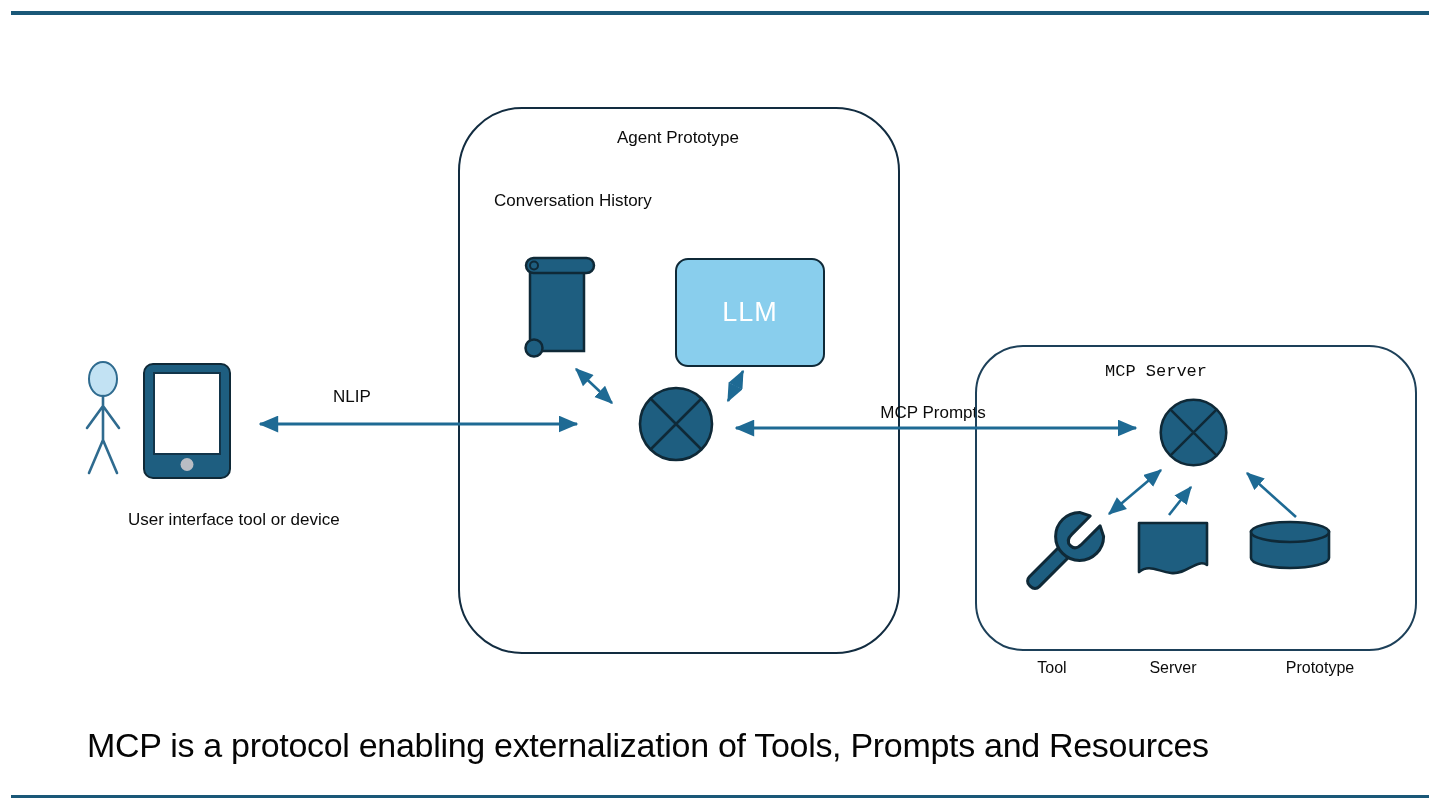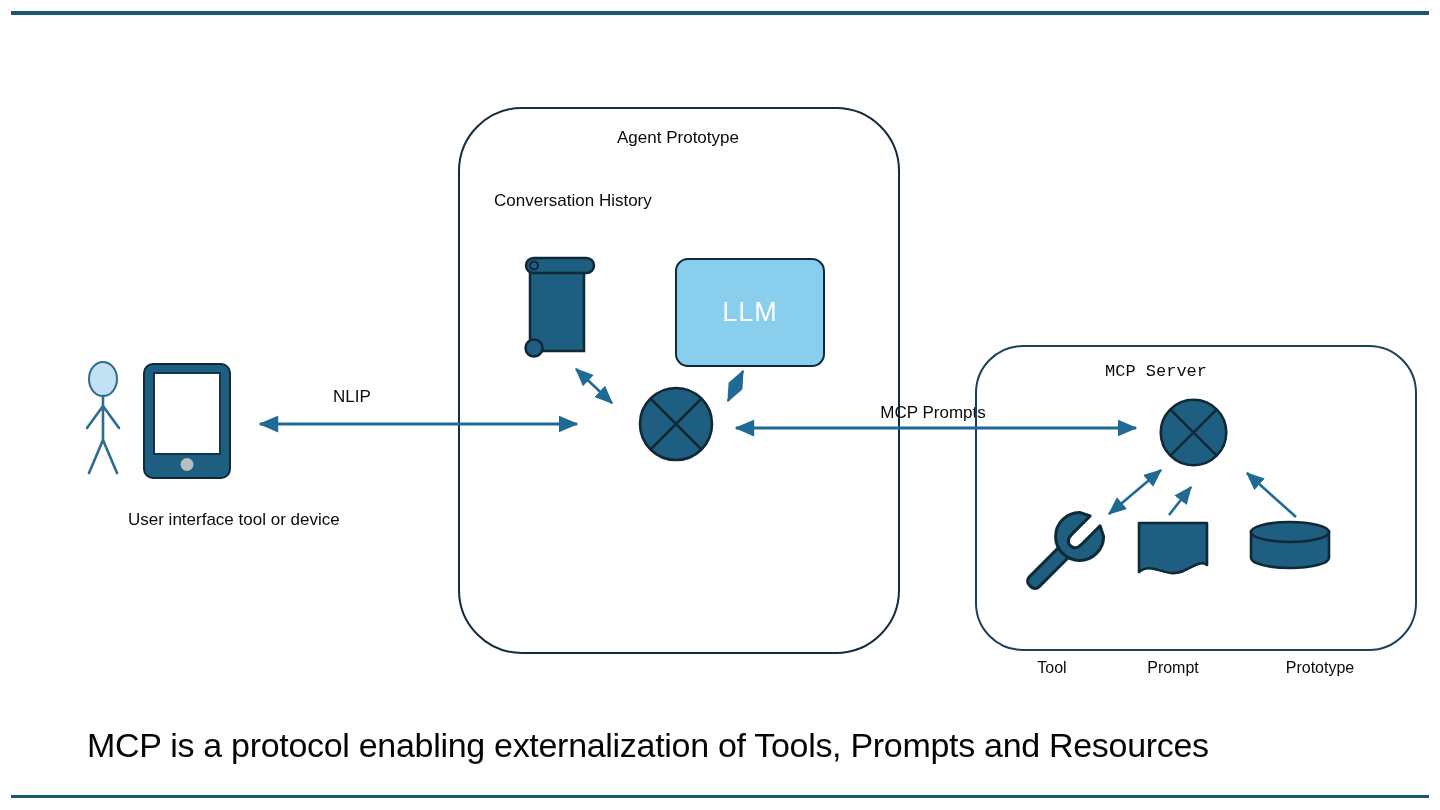--- a/index.html
+++ b/index.html
@@ -101,21 +101,21 @@
   <svg class="abs" style="left:1137px;top:520px" width="72" height="60" viewBox="0 0 72 60">
     <path class="f-teal s-out" stroke-width="2.6" stroke-linejoin="round" d="M2 3 H70 V45 C60 38 50 55 34 53 C20 51 12 44 2 52 Z"></path>
   </svg>
 
   <svg class="abs" style="left:1248px;top:519px" width="84" height="52" viewBox="0 0 84 52">
     <path class="f-teal s-out" stroke-width="2.6" d="M3 13 L3 39 A39 10 0 0 0 81 39 L81 13 Z"></path>
     <ellipse class="f-teal s-out" cx="42" cy="13" rx="39" ry="10" stroke-width="2.6"></ellipse>
   </svg>
 
   <div class="item-label" style="left:1052px">Tool</div>
-  <div class="item-label" style="left:1173px">Prompt</div>
+  <div class="item-label" style="left:1173px">Server</div>
   <div class="item-label" style="left:1320px">Prototype</div>
 
   <svg class="arrows" width="1440" height="810" viewBox="0 0 1440 810">
     <defs>
       <marker id="ah-end" markerWidth="8" markerHeight="7" refX="6.5" refY="3" orient="auto" markerUnits="strokeWidth">
         <path d="M0 0 L7 3 L0 6 Z" style="fill:var(--arrow,#1E6A94)"></path>
       </marker>
       <marker id="ah-start" markerWidth="8" markerHeight="7" refX="0.5" refY="3" orient="auto" markerUnits="strokeWidth">
         <path d="M7 0 L0 3 L7 6 Z" style="fill:var(--arrow,#1E6A94)"></path>
       </marker>

